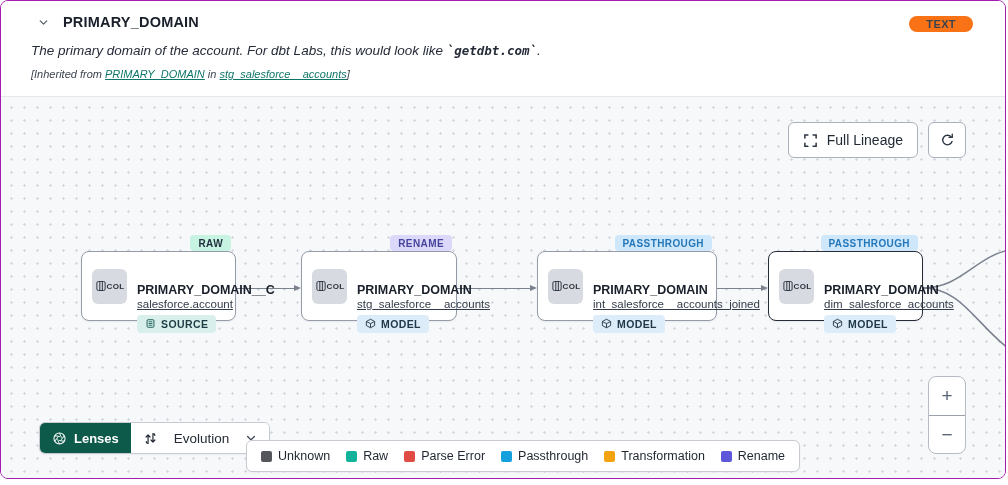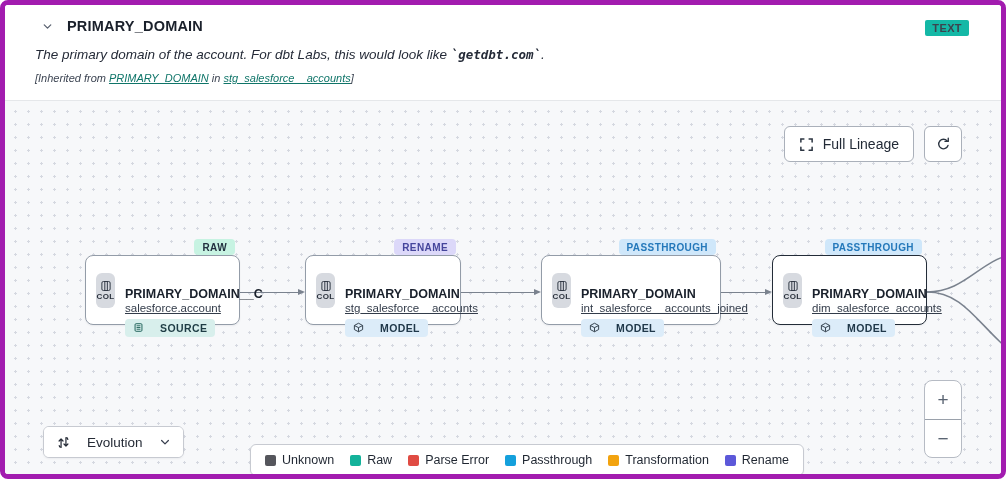--- a/index.html
+++ b/index.html
@@ -1,23 +1,23 @@
 <!DOCTYPE html>
 <html><head>
 <meta charset="utf-8">
 <style>
   * { margin:0; padding:0; box-sizing:border-box; }
   html,body { width:1008px; height:485px; background:#fff; font-family:"Liberation Sans", sans-serif; }
-  .card { position:absolute; left:0; top:0; width:1006px; height:479px; border:5px solid #a21caf; border-radius:8px; overflow:hidden; background:#fff;text-align:right; }
+  .card { position:absolute; left:0; top:0; width:1006px; height:479px; border:1px solid #a21caf; border-radius:8px; overflow:hidden; background:#fff;text-align:right; }
 
   
   .hdr { position:relative; height:96px; background:#fff; border-bottom:1px solid #e5e7ea; }
   .hdr-row1 { position:absolute; left:36px; top:13px; display:flex; align-items:center; gap:13px; }
   .hdr-title { font-size:14.5px; font-weight:700; color:#1a202b; letter-spacing:.2px; }
-  .type-badge { position:absolute; right:32px; top:15px; background:#14b8a6; color:#3c434e; font-size:11px; font-weight:600; padding:2px 7px; border-radius:2px; letter-spacing:.4px; }
+  .type-badge { position:absolute; right:32px; top:15px; background:#f97316; color:#3c434e; font-size:11px; font-weight:600; padding:2px 17px; border-radius:8px; letter-spacing:.4px; }
   .hdr-desc { position:absolute; left:30px; top:42px; font-size:13.5px; font-style:italic; color:#252b38; }
   .hdr-desc .code { font-family:"DejaVu Sans Mono", monospace; font-weight:700; font-style:italic; font-size:12.5px; }
   .hdr-inherit { position:absolute; left:30px; top:67px; font-size:11px; font-style:italic; color:#3c4452; }
   .hdr-inherit a { color:#0f7569; text-decoration:underline; cursor:pointer; }
 
   
   .canvas { position:relative; height:382px; background:#f7f8fa;
     background-image:radial-gradient(circle, #d5d8e0 1px, transparent 1.2px);
     background-size:13px 13px; background-position:4px 4px; overflow:hidden; }
 
@@ -25,26 +25,26 @@
   .full-lineage { position:absolute; right:87px; top:25px; height:36px; padding:0 14px; gap:9px; font-size:14px; color:#222a36; font-weight:500; }
   .refresh-btn { position:absolute; right:39px; top:25px; width:38px; height:36px; }
 
   
   .node { position:absolute; top:154px; height:70px; background:#fff; border:1px solid #939ca8; border-radius:8px; box-shadow:0 1px 2px rgba(20,25,35,.06); display:flex; align-items:center; gap:10px; padding:0 10px; }
   .node.selected { border:1.6px solid #232c38; }
   .tag { position:absolute; top:-17px; right:4px; font-size:10px; font-weight:700; letter-spacing:.4px; padding:2.5px 8px; border-radius:4px; }
   .tag-raw { background:#c7f3e2; color:#22303f; }
   .tag-rename { background:#dcd8f9; color:#45459c; }
   .tag-pass { background:#cfe7fa; color:#2478ba; }
-  .col-chip { width:19px; height:35px; background:#d7dae0; border-radius:6px; display:flex; flex-direction:column; align-items:center; justify-content:center; flex:0 0 auto; }
+  .col-chip { width:35px; height:35px; background:#d7dae0; border-radius:6px; display:flex; flex-direction:row; align-items:center; justify-content:center; flex:0 0 auto; }
   .col-chip .col-txt { font-size:8px; font-weight:700; color:#2b323d; letter-spacing:.3px; }
   .node-body { display:flex; flex-direction:column; align-items:flex-start; }
   .node-title { font-size:12.5px; font-weight:700; color:#19202b; margin-bottom:1px;margin-top:43px; }
   .node-sub { font-size:11.5px; color:#333c4a; margin-bottom:5px;text-decoration:underline; }
-  .res-badge { display:inline-flex; align-items:center; gap:16px; font-size:10.5px; font-weight:700; letter-spacing:.4px; padding:3px 8px; border-radius:4px; }
+  .res-badge { display:inline-flex; align-items:center; gap:5px; font-size:10.5px; font-weight:700; letter-spacing:.4px; padding:3px 8px; border-radius:4px; }
   .res-source { background:#d8efec; color:#1e3c44; }
   .res-model { background:#dcecf9; color:#20384a; }
 
   
   .edge { position:absolute; height:0; border-top:1.5px solid #7a828e; }
   .edge::after { content:''; position:absolute; right:-7px; top:-4.5px; width:0; height:0; border-left:7px solid #7a828e; border-top:3.5px solid transparent; border-bottom:3.5px solid transparent; }
   .fanout { position:absolute; left:922px; top:148px; }
 
   
   .lens-group { position:absolute; left:38px; top:325px; height:32px; display:flex; border:1px solid #c7cad1; border-radius:6px; overflow:hidden; background:#fff; box-shadow:0 1px 2px rgba(20,25,35,.05); }
@@ -201,20 +201,34 @@
           <svg width="11" height="11" viewBox="0 0 16 16">
               <path d="M8 1.8 14 5v6L8 14.2 2 11V5z" stroke="#24313e" stroke-width="1.3" fill="none" stroke-linejoin="round"></path>
               <path d="M2.3 5.3 8 8.2l5.7-2.9 M8 8.2V14" stroke="#24313e" stroke-width="1.3" fill="none"></path>
             </svg>
           <span>MODEL</span>
         </span>
       </div>
     </div>
 
     <div class="lens-group">
+      <div class="lens-seg">
+        <span>
+          <svg width="15" height="15" viewBox="0 0 20 20">
+              <circle cx="10" cy="10" r="7.4" stroke="#fff" stroke-width="1.4" fill="none"></circle>
+              <line x1="10" y1="2.6" x2="12.6" y2="9" stroke="#fff" stroke-width="1.2"></line>
+              <line x1="10" y1="2.6" x2="12.6" y2="9" stroke="#fff" stroke-width="1.2" transform="rotate(60 10 10)"></line>
+              <line x1="10" y1="2.6" x2="12.6" y2="9" stroke="#fff" stroke-width="1.2" transform="rotate(120 10 10)"></line>
+              <line x1="10" y1="2.6" x2="12.6" y2="9" stroke="#fff" stroke-width="1.2" transform="rotate(180 10 10)"></line>
+              <line x1="10" y1="2.6" x2="12.6" y2="9" stroke="#fff" stroke-width="1.2" transform="rotate(240 10 10)"></line>
+              <line x1="10" y1="2.6" x2="12.6" y2="9" stroke="#fff" stroke-width="1.2" transform="rotate(300 10 10)"></line>
+            </svg>
+        </span>
+        <span>Lenses</span>
+      </div>
       <div class="evo-seg">
         <span>
           <svg width="15" height="15" viewBox="0 0 16 16">
               <path d="M5.4 13.2 Q3.4 13.2 3.4 11.2 M5.4 13.2 V4.4 M3.3 6.4 5.4 4.2 7.5 6.4" stroke="#252b36" stroke-width="1.3" fill="none" stroke-linecap="round" stroke-linejoin="round"></path>
               <path d="M10.6 2.8 Q12.6 2.8 12.6 4.8 M10.6 2.8 V11.6 M8.5 9.6 10.6 11.8 12.7 9.6" stroke="#252b36" stroke-width="1.3" fill="none" stroke-linecap="round" stroke-linejoin="round"></path>
             </svg>
         </span>
         <span>Evolution</span>
         <span>
           <svg width="12" height="12" viewBox="0 0 16 16">

